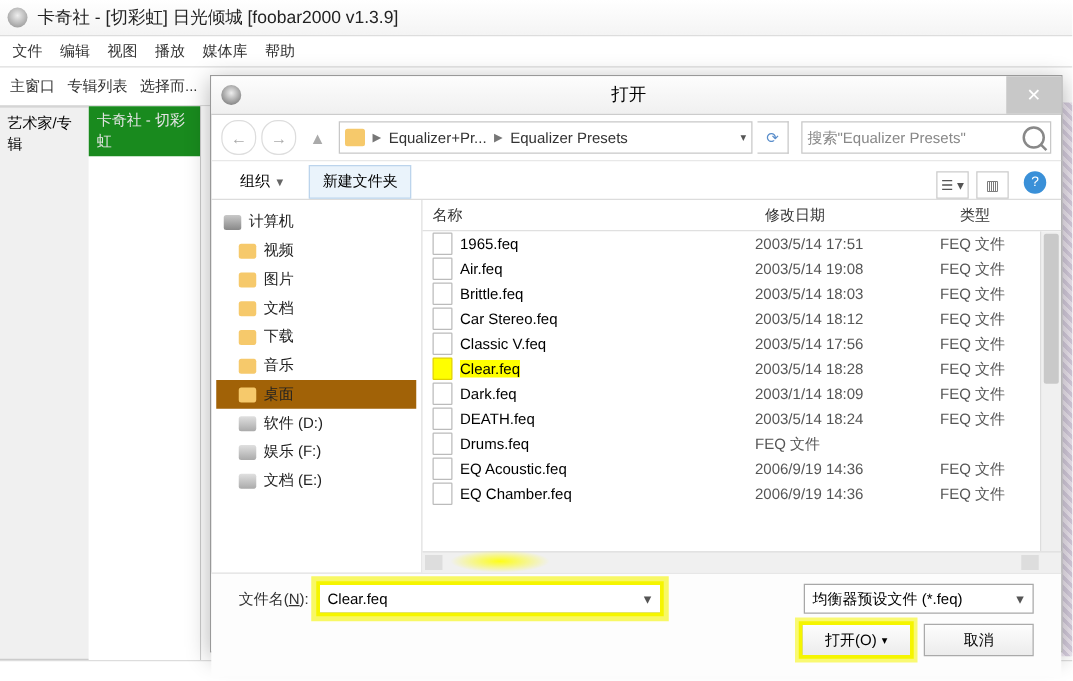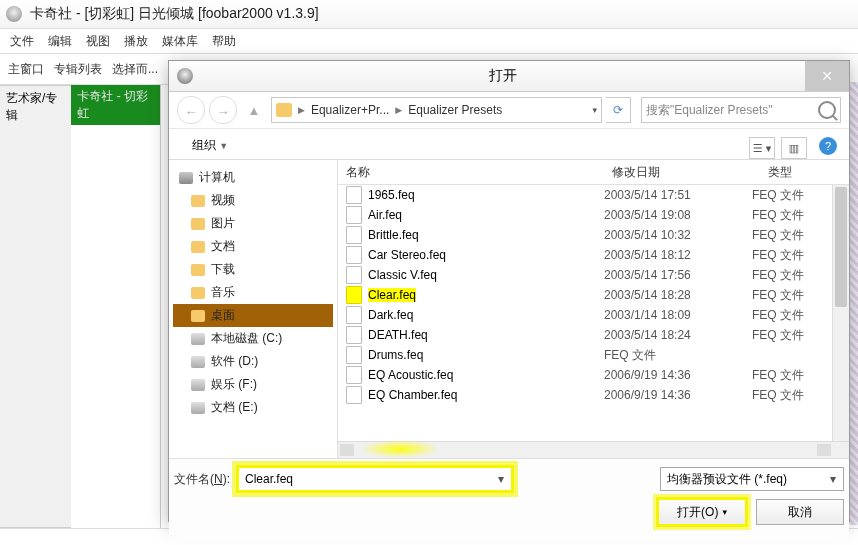--- a/index.html
+++ b/index.html
@@ -63,21 +63,21 @@
 .row .c-type{flex:1;padding-left:8px;color:#555}
 .ficon{width:14px;height:16px;background:#fff;border:1px solid #bbb;border-radius:1px}
 .row.hl .c-name span.fname{background:#ffff00}
 .row.hl .ficon{background:#ffff00;border-color:#e0d000}
 .vscroll{position:absolute;right:0;top:0;bottom:0;width:16px;background:#f0f0f0;border-left:1px solid #ddd}
 .vscroll .thumb{position:absolute;left:2px;right:2px;top:2px;height:120px;background:#c9c9c9;border-radius:2px}
 .hscroll{height:16px;background:#f0f0f0;border-top:1px solid #ddd;position:relative}
 .hscroll .tl{position:absolute;left:2px;top:2px;bottom:2px;width:14px;background:#ddd}
 .hscroll .tr{position:absolute;right:18px;top:2px;bottom:2px;width:14px;background:#ddd}
 .hscroll .yellow-scribble{position:absolute;left:22px;top:-2px;width:80px;height:18px;background:radial-gradient(ellipse at 50% 50%,rgba(255,255,0,.9),rgba(255,255,0,0) 70%)}
-.dlg-bottom{height:66px;border-top:1px solid #e0e0e0;padding:8px 5px;background:#fdfdfd}
+.dlg-bottom{height:66px;border-top:1px solid #e0e0e0;padding:8px 22px;background:#fdfdfd}
 .brow{display:flex;align-items:center;gap:8px;margin-bottom:8px}
 .lbl{color:#333}
 .lbl .u{text-decoration:underline}
 .combo{height:22px;border:1px solid #a8a8a8;background:#fff;display:flex;align-items:center;padding:0 6px;position:relative}
 .combo .dd{position:absolute;right:2px;top:2px;bottom:2px;width:16px;display:flex;align-items:center;justify-content:center;color:#555}
 .fname-combo{width:260px}
 .fname-combo.highlight{outline:3px solid #f5f500;outline-offset:-1px;box-shadow:0 0 0 6px rgba(245,245,0,.6)}
 .filter-combo{width:170px}
 .btnrow{display:flex;justify-content:flex-end;gap:10px}
 .winbtn{height:24px;width:86px;border:1px solid #aaa;background:linear-gradient(#fdfdfd,#ececec);display:flex;align-items:center;justify-content:center}
@@ -137,20 +137,21 @@
         <span class="bc-sep" style="margin-left:auto;color:#555">▾</span>
       </div>
       <div class="refresh">⟳</div>
       <div class="search">
         <span>搜索"Equalizer Presets"</span>
         <span class="sicon"></span>
       </div>
     </div>
     <div class="dlg-bar">
       <span class="btnlike"><span>组织</span> <span style="font-size:9px;color:#666">▼</span></span>
+      <span class="btnlike sel">新建文件夹</span>
       <div class="viewctl">
         <div class="viewbox">☰ ▾</div>
         <div class="viewbox">▥</div>
         <div class="helpq">?</div>
       </div>
     </div>
     <div class="dlg-body">
       <div class="tree">
         <div class="tree-item l0">
             <span class="ticon comp"></span>
@@ -175,24 +176,20 @@
         <div class="tree-item">
             <span class="ticon"></span>
             <span>音乐</span>
           </div>
         <div class="tree-item sel">
             <span class="ticon"></span>
             <span>桌面</span>
           </div>
         <div class="tree-item">
             <span class="ticon disk"></span>
-            <span>本地磁盘 (C:)</span>
-          </div>
-        <div class="tree-item">
-            <span class="ticon disk"></span>
             <span>软件 (D:)</span>
           </div>
         <div class="tree-item">
             <span class="ticon disk"></span>
             <span>娱乐 (F:)</span>
           </div>
         <div class="tree-item">
             <span class="ticon disk"></span>
             <span>文档 (E:)</span>
           </div>
@@ -218,21 +215,21 @@
                 <span class="fname">Air.feq</span>
               </div>
               <div class="c-date">2003/5/14 19:08</div>
               <div class="c-type">FEQ 文件</div>
             </div>
             <div class="row">
               <div class="c-name">
                 <span class="ficon"></span>
                 <span class="fname">Brittle.feq</span>
               </div>
-              <div class="c-date">2003/5/14 10:32</div>
+              <div class="c-date">2003/5/14 18:03</div>
               <div class="c-type">FEQ 文件</div>
             </div>
             <div class="row">
               <div class="c-name">
                 <span class="ficon"></span>
                 <span class="fname">Car Stereo.feq</span>
               </div>
               <div class="c-date">2003/5/14 18:12</div>
               <div class="c-type">FEQ 文件</div>
             </div>

